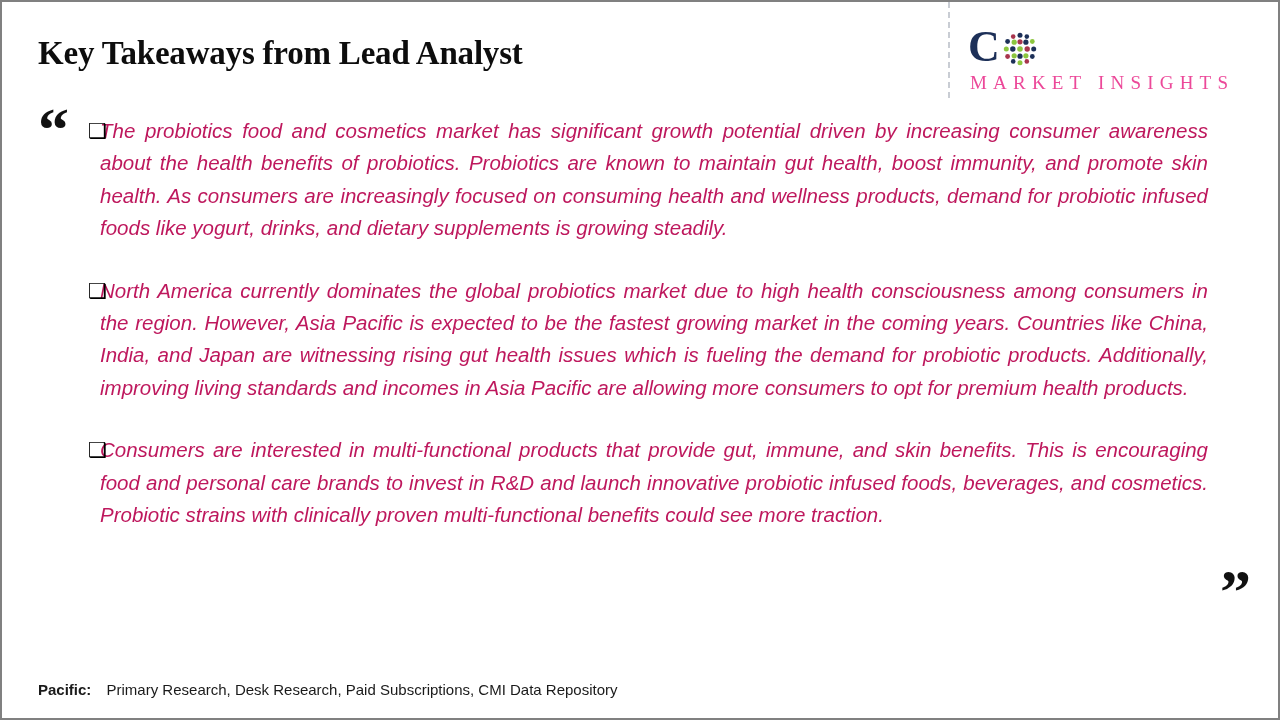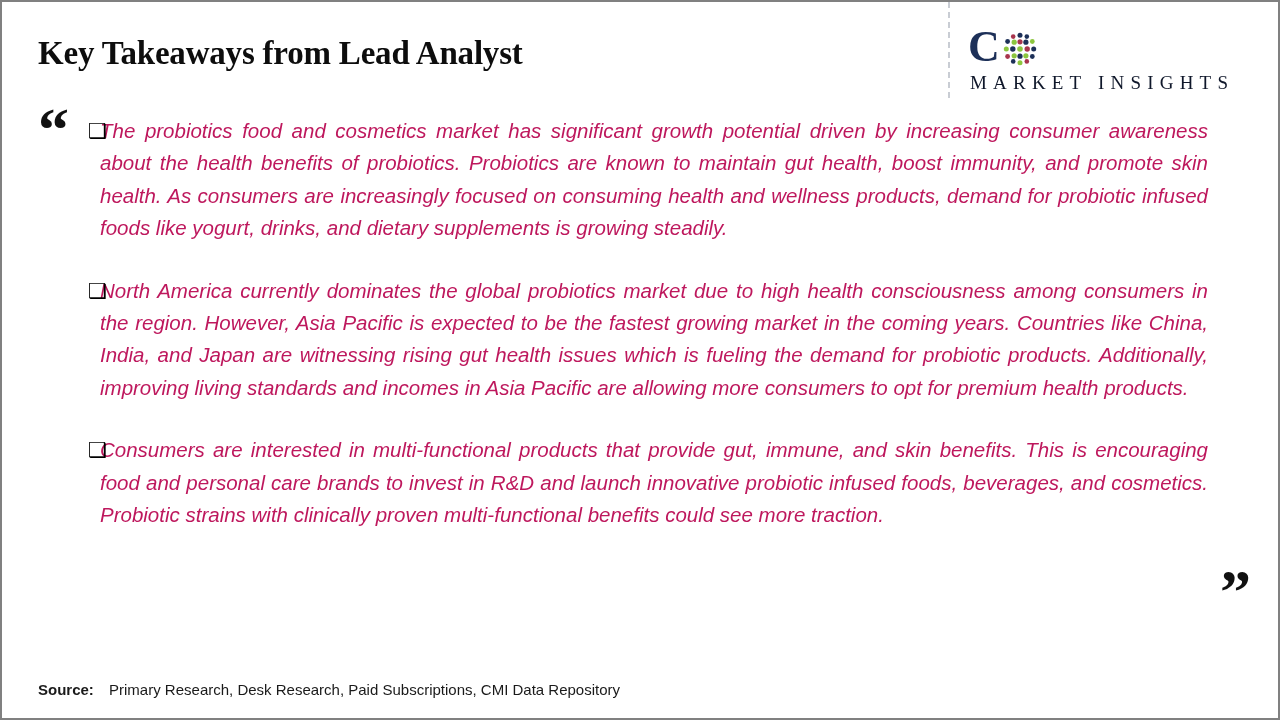--- a/index.html
+++ b/index.html
@@ -86,21 +86,21 @@
     top: 2px;
   }
   .logo-globe svg { display: block; }
   .logo-sub {
     position: absolute;
     left: 2px;
     top: 48px;
     width: 294px;
     font-family: "Liberation Serif", serif;
     font-size: 19px;
-    color: #0f172a;
+    color: #ec4899;
     letter-spacing: 6.2px;
     white-space: nowrap;
   }
 
   
   .quote-open {
     position: absolute;
     left: 36px;
     top: 96px;
     font-family: "Liberation Serif", serif;
@@ -231,16 +231,16 @@
     </div>
 
     <div class="bullet-row">
       <span class="bullet-mark">❑</span>
       <span class="bullet-text">Consumers are interested in multi-functional products that provide gut, immune, and skin benefits. This is encouraging food and personal care brands to invest in R&amp;D and launch innovative probiotic infused foods, beverages, and cosmetics. Probiotic strains with clinically proven multi-functional benefits could see more traction.</span>
     </div>
 
   </div>
 
   <div class="footer">
-    <b>Source:</b><span class="src-val"> Primary Research, Desk Research, Paid Subscriptions, CMI Data Repository</span>
+    <b>Pacific:</b><span class="src-val"> Primary Research, Desk Research, Paid Subscriptions, CMI Data Repository</span>
   </div>
 
 </div>
 
 </body></html>

